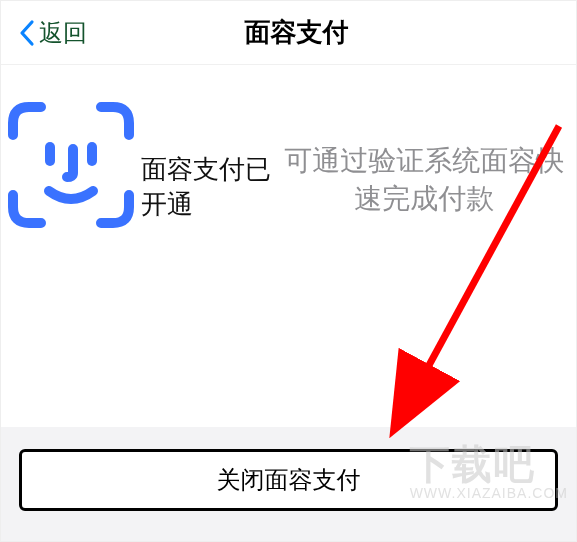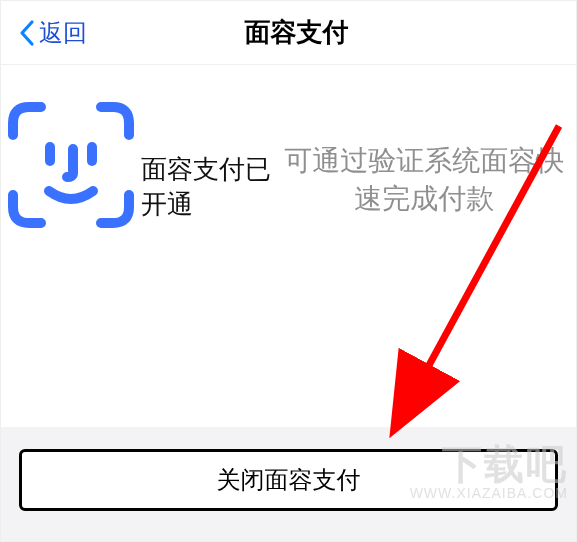--- a/index.html
+++ b/index.html
@@ -20,21 +20,21 @@
       height: 64px;
       display: flex;
       align-items: center;
       position: relative;
       border-bottom: 1px solid #f0f0f0;
     }
     .back-button {
       display: flex;
       align-items: center;
       padding-left: 18px;
-      color: #1d4ed8;
+      color: #14532d;
       font-size: 24px;
       cursor: pointer;
     }
     .back-chevron {
       display: inline-flex;
       margin-right: 4px;
     }
     .title {
       position: absolute;
       left: 16px;
@@ -92,21 +92,21 @@
       pointer-events: none;
       top: 0;
       left: 0;
     }
     .watermark {
       position: absolute;
       right: 8px;
       bottom: 40px;
       color: rgba(200,200,200,0.55);
       font-family: Arial, sans-serif;
-      text-align: right;
+      text-align: left;
       pointer-events: none;
       line-height: 1.1;
       margin-left: 16px;
     }
     .watermark .wm-big {
       font-size: 40px;
       font-weight: 700;
       letter-spacing: 2px;
     }
     .watermark .wm-small {

